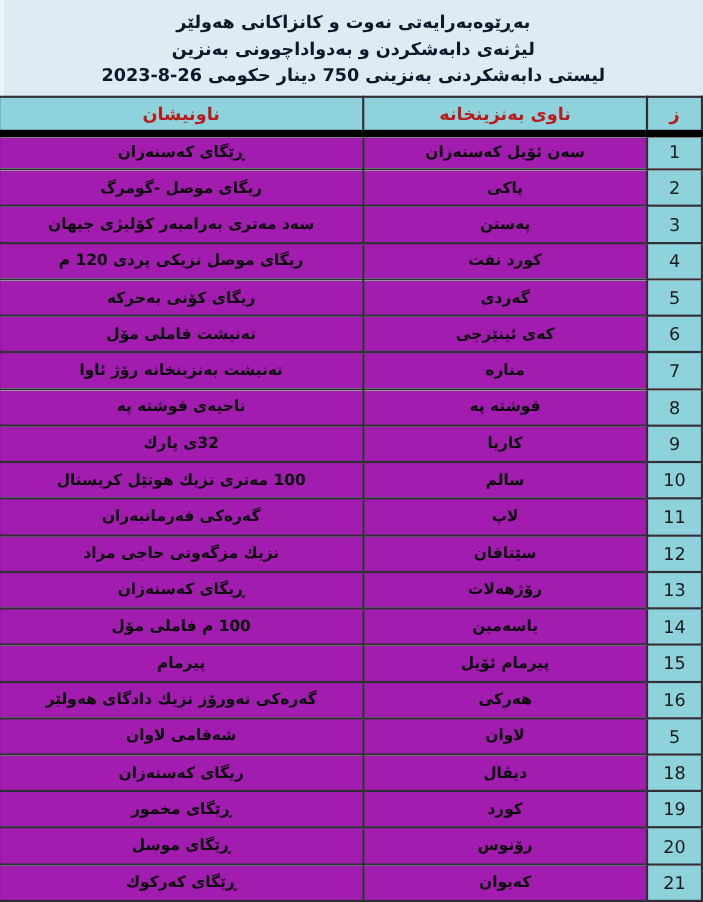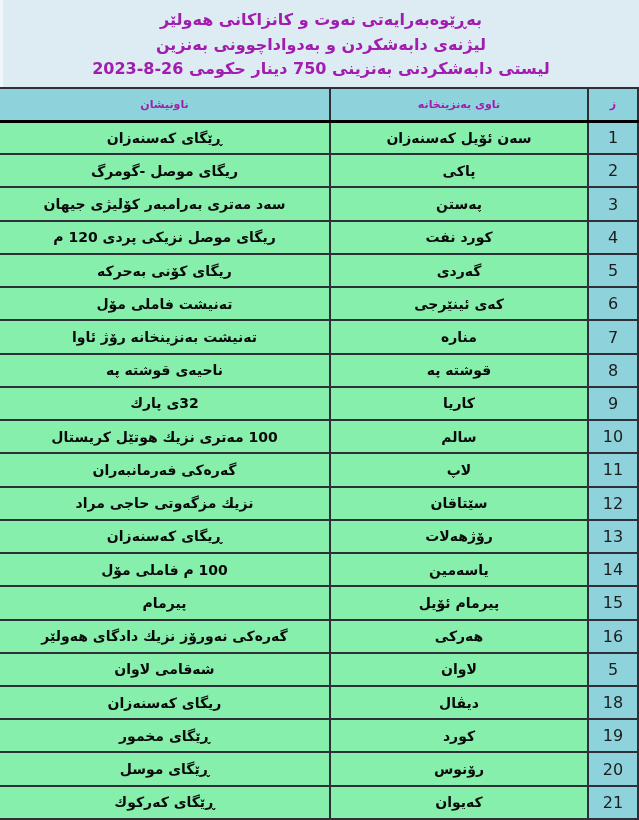--- a/index.html
+++ b/index.html
@@ -12,21 +12,21 @@
   .page{ width:639px; height:820px; display:flex; flex-direction:column; }
 
   
   .top-band{
     height:87px; background:#dcecf2;
     border-left:3px solid #eef6f9;
     display:flex; flex-direction:column; align-items:center; justify-content:center;
     gap:3px; padding-top:2px;
   }
   .title-line{
-    color:#a21caf; font-weight:bold; font-size:16px; line-height:1.35;
+    color:#0f172a; font-weight:bold; font-size:16px; line-height:1.35;
     text-align:center; white-space:nowrap;
   }
 
   
   table{
     width:639px; flex:1;
     border-collapse:collapse; table-layout:fixed;
     direction:rtl;
   }
   col.c-num{ width:50px; }
@@ -34,31 +34,31 @@
   col.c-address{ width:331px; }
 
   th, td{
     border:2px solid #2f2f37;
     text-align:center; vertical-align:middle;
     overflow:hidden; white-space:nowrap;
   }
   thead th{
     background:#8ed3dc;
     height:33px;
-    font-size:11px; font-weight:bold; color:#a21caf;
-    border-bottom:3px solid #000000;
+    font-size:16px; font-weight:bold; color:#b91c1c;
+    border-bottom:7px solid #000000;
   }
   tbody tr{ height:33px; }
   td.num{
     background:#8ed3dc;
     font-size:16px; font-weight:400; color:#1c1c1c;
     font-family:"DejaVu Sans", sans-serif;
   }
   td.txt{
-    background:#86efac;
+    background:#a21caf;
     font-size:14px; font-weight:bold; color:#0a0a0a;
     padding:0 4px;
   }
   table{ border:2px solid #1d1d1d; }
 </style>
 </head>
 <body>
 
 <div class="page">
 

